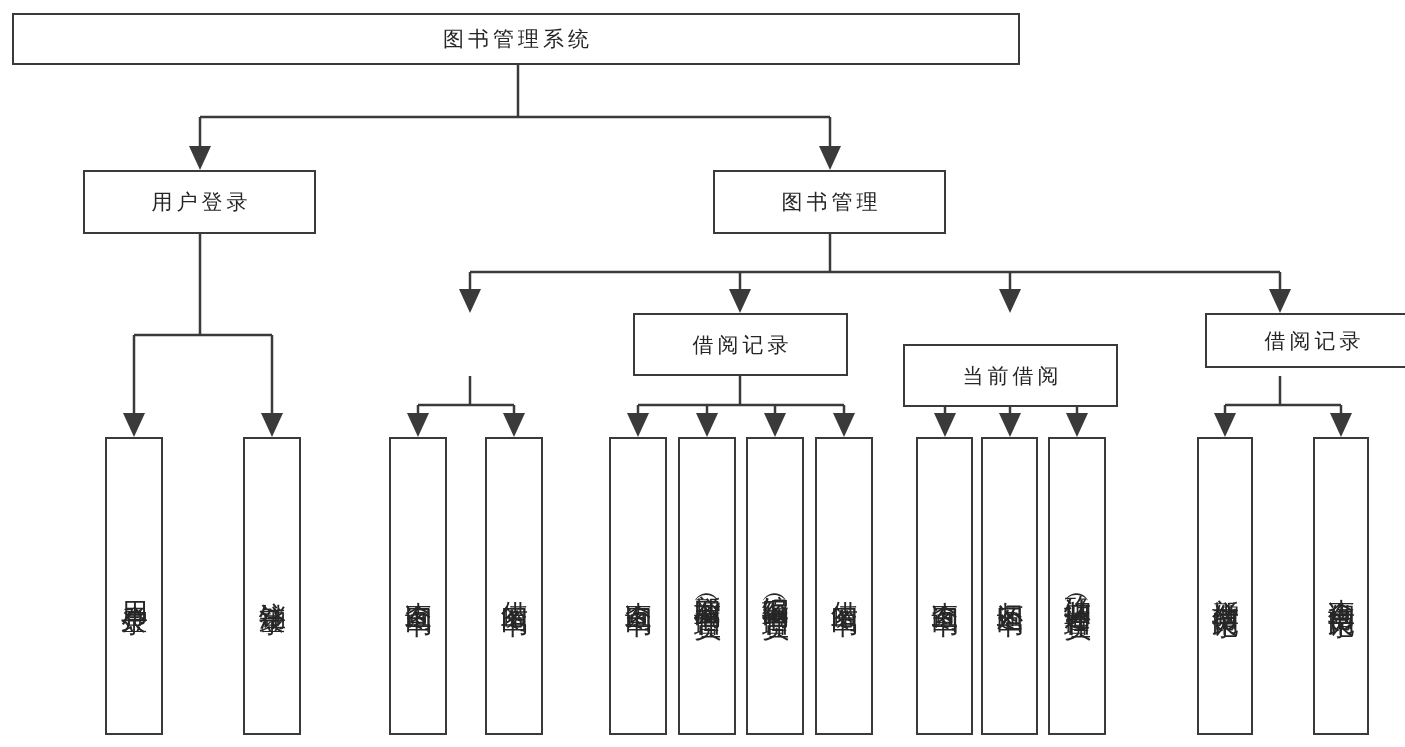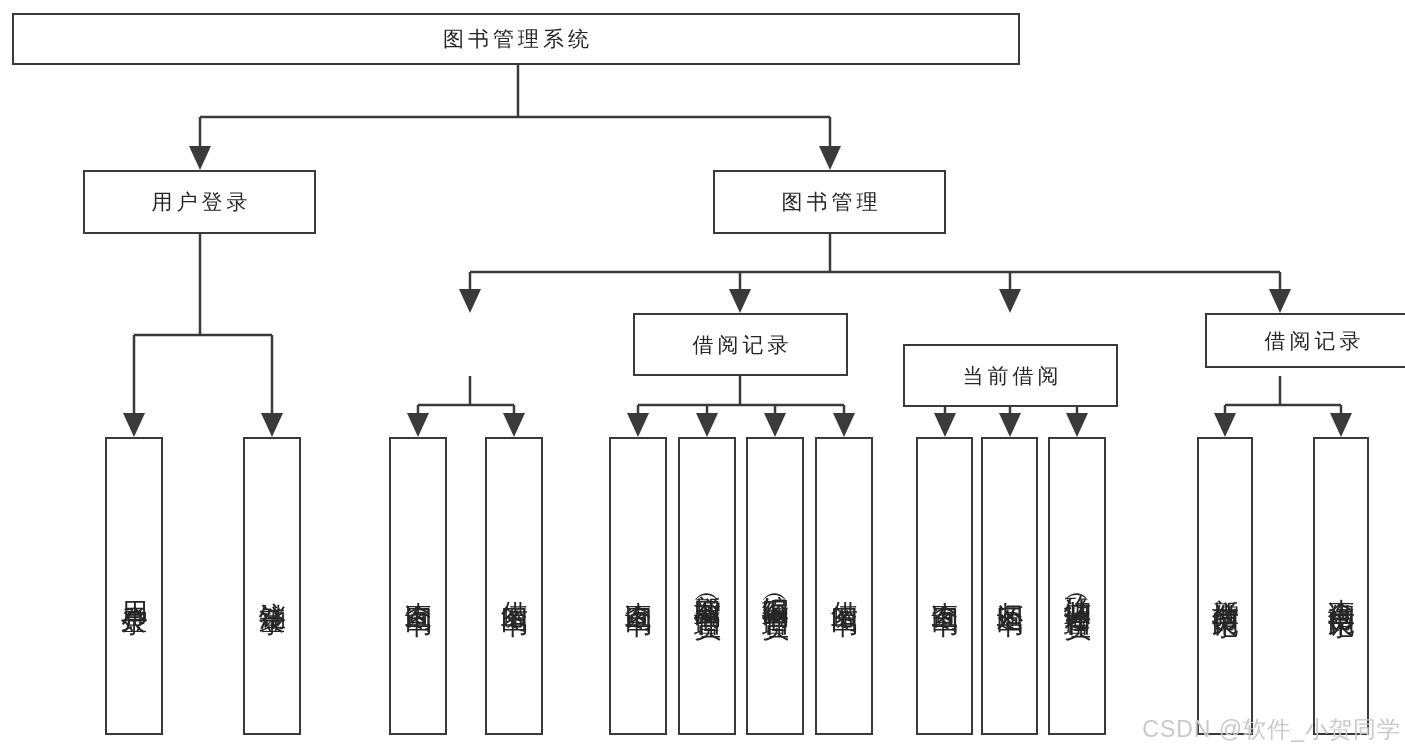--- a/index.html
+++ b/index.html
@@ -218,15 +218,14 @@
     <span class="vlabel">确认归还（管理员）</span>
   </div>
 
   <div class="node leaf" id="l-5a">
     <span class="vlabel">新增借阅记录</span>
   </div>
   <div class="node leaf" id="l-5b">
     <span class="vlabel">查询借阅记录</span>
   </div>
 
-  <div class="watermark">CSDN @软件_小贺同学</div>
 
 </div>
 
 </body></html>

